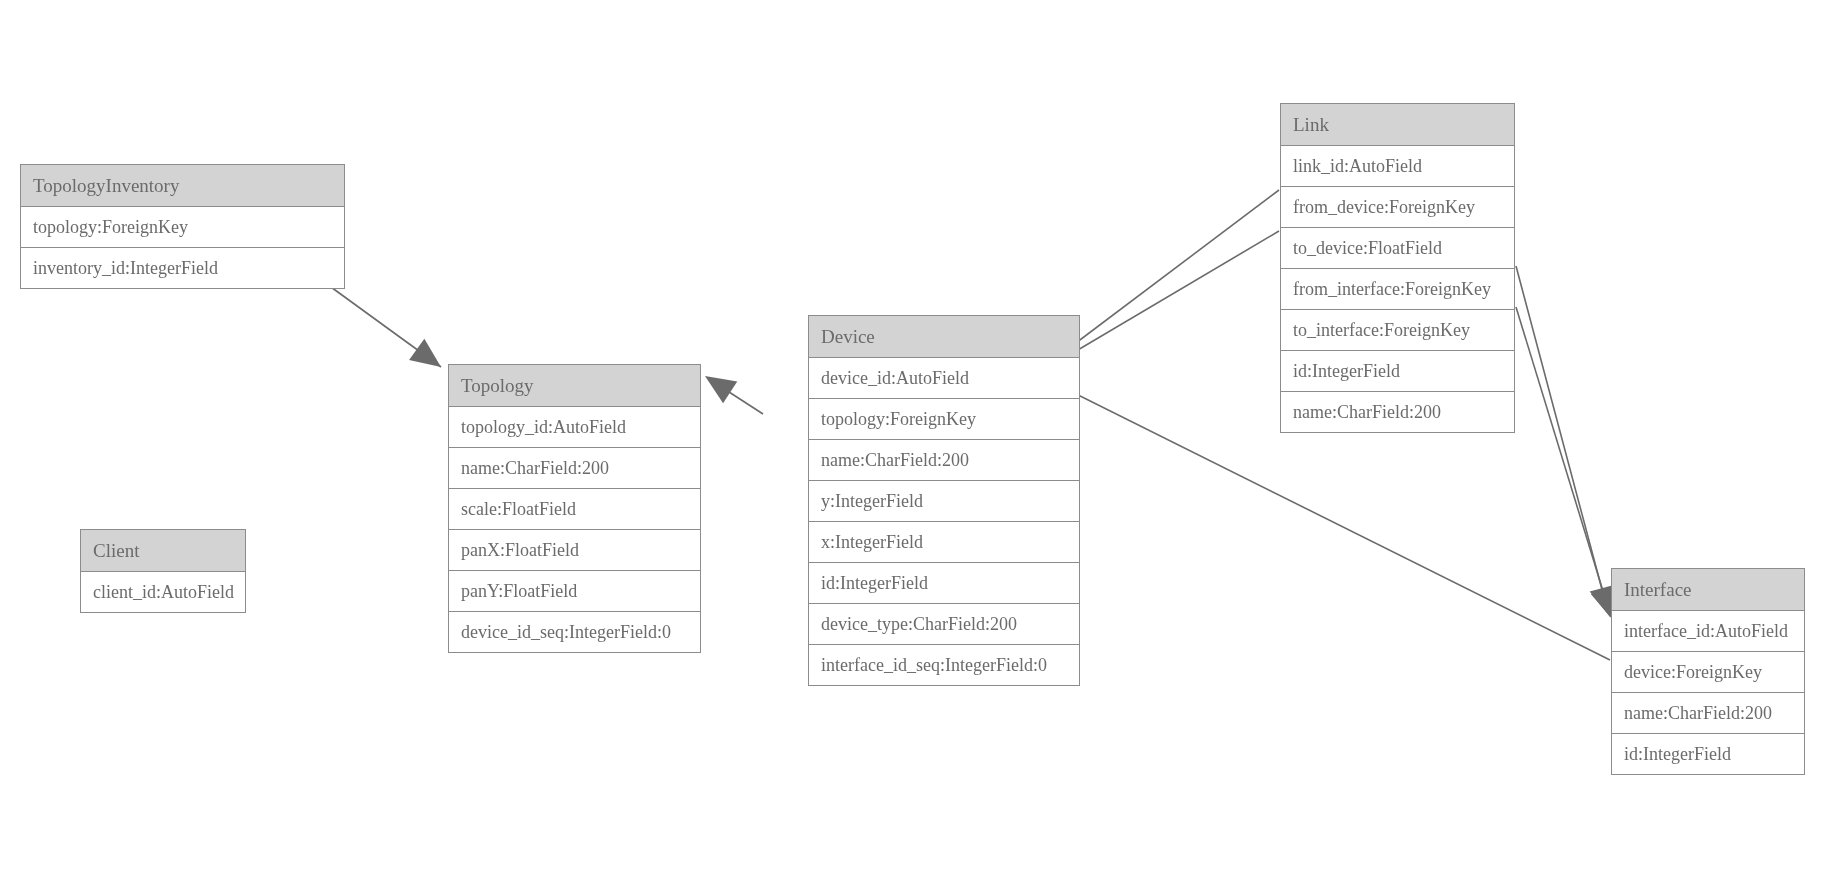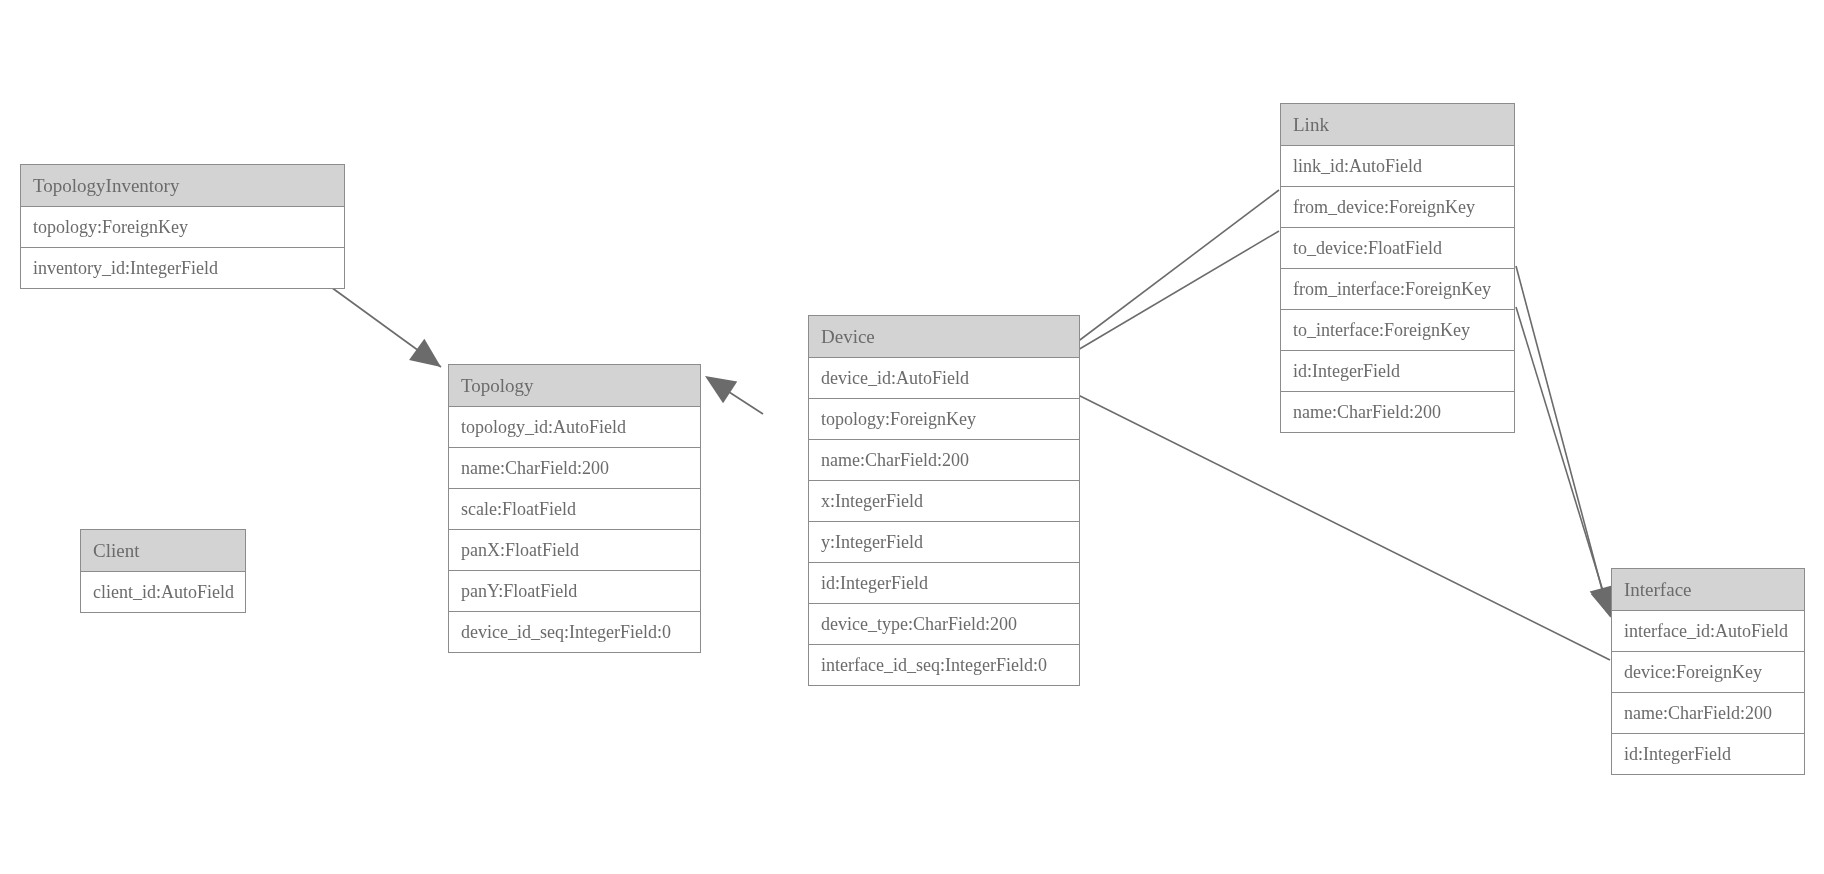--- a/index.html
+++ b/index.html
@@ -105,22 +105,22 @@
         <div class="entity-row">scale:FloatField</div>
         <div class="entity-row">panX:FloatField</div>
         <div class="entity-row">panY:FloatField</div>
         <div class="entity-row">device_id_seq:IntegerField:0</div>
       </div>
       <div class="entity" style="left: 764px; top: 315px; width: 272px; margin-left: 44px;">
         <div class="entity-header">Device</div>
         <div class="entity-row">device_id:AutoField</div>
         <div class="entity-row">topology:ForeignKey</div>
         <div class="entity-row">name:CharField:200</div>
+        <div class="entity-row">y:IntegerField</div>
         <div class="entity-row">x:IntegerField</div>
-        <div class="entity-row">y:IntegerField</div>
         <div class="entity-row">id:IntegerField</div>
         <div class="entity-row">device_type:CharField:200</div>
         <div class="entity-row">interface_id_seq:IntegerField:0</div>
       </div>
       <div class="entity" style="left: 1280px; top: 103px; width: 235px;">
         <div class="entity-header">Link</div>
         <div class="entity-row">link_id:AutoField</div>
         <div class="entity-row">from_device:ForeignKey</div>
         <div class="entity-row">to_device:FloatField</div>
         <div class="entity-row">from_interface:ForeignKey</div>

